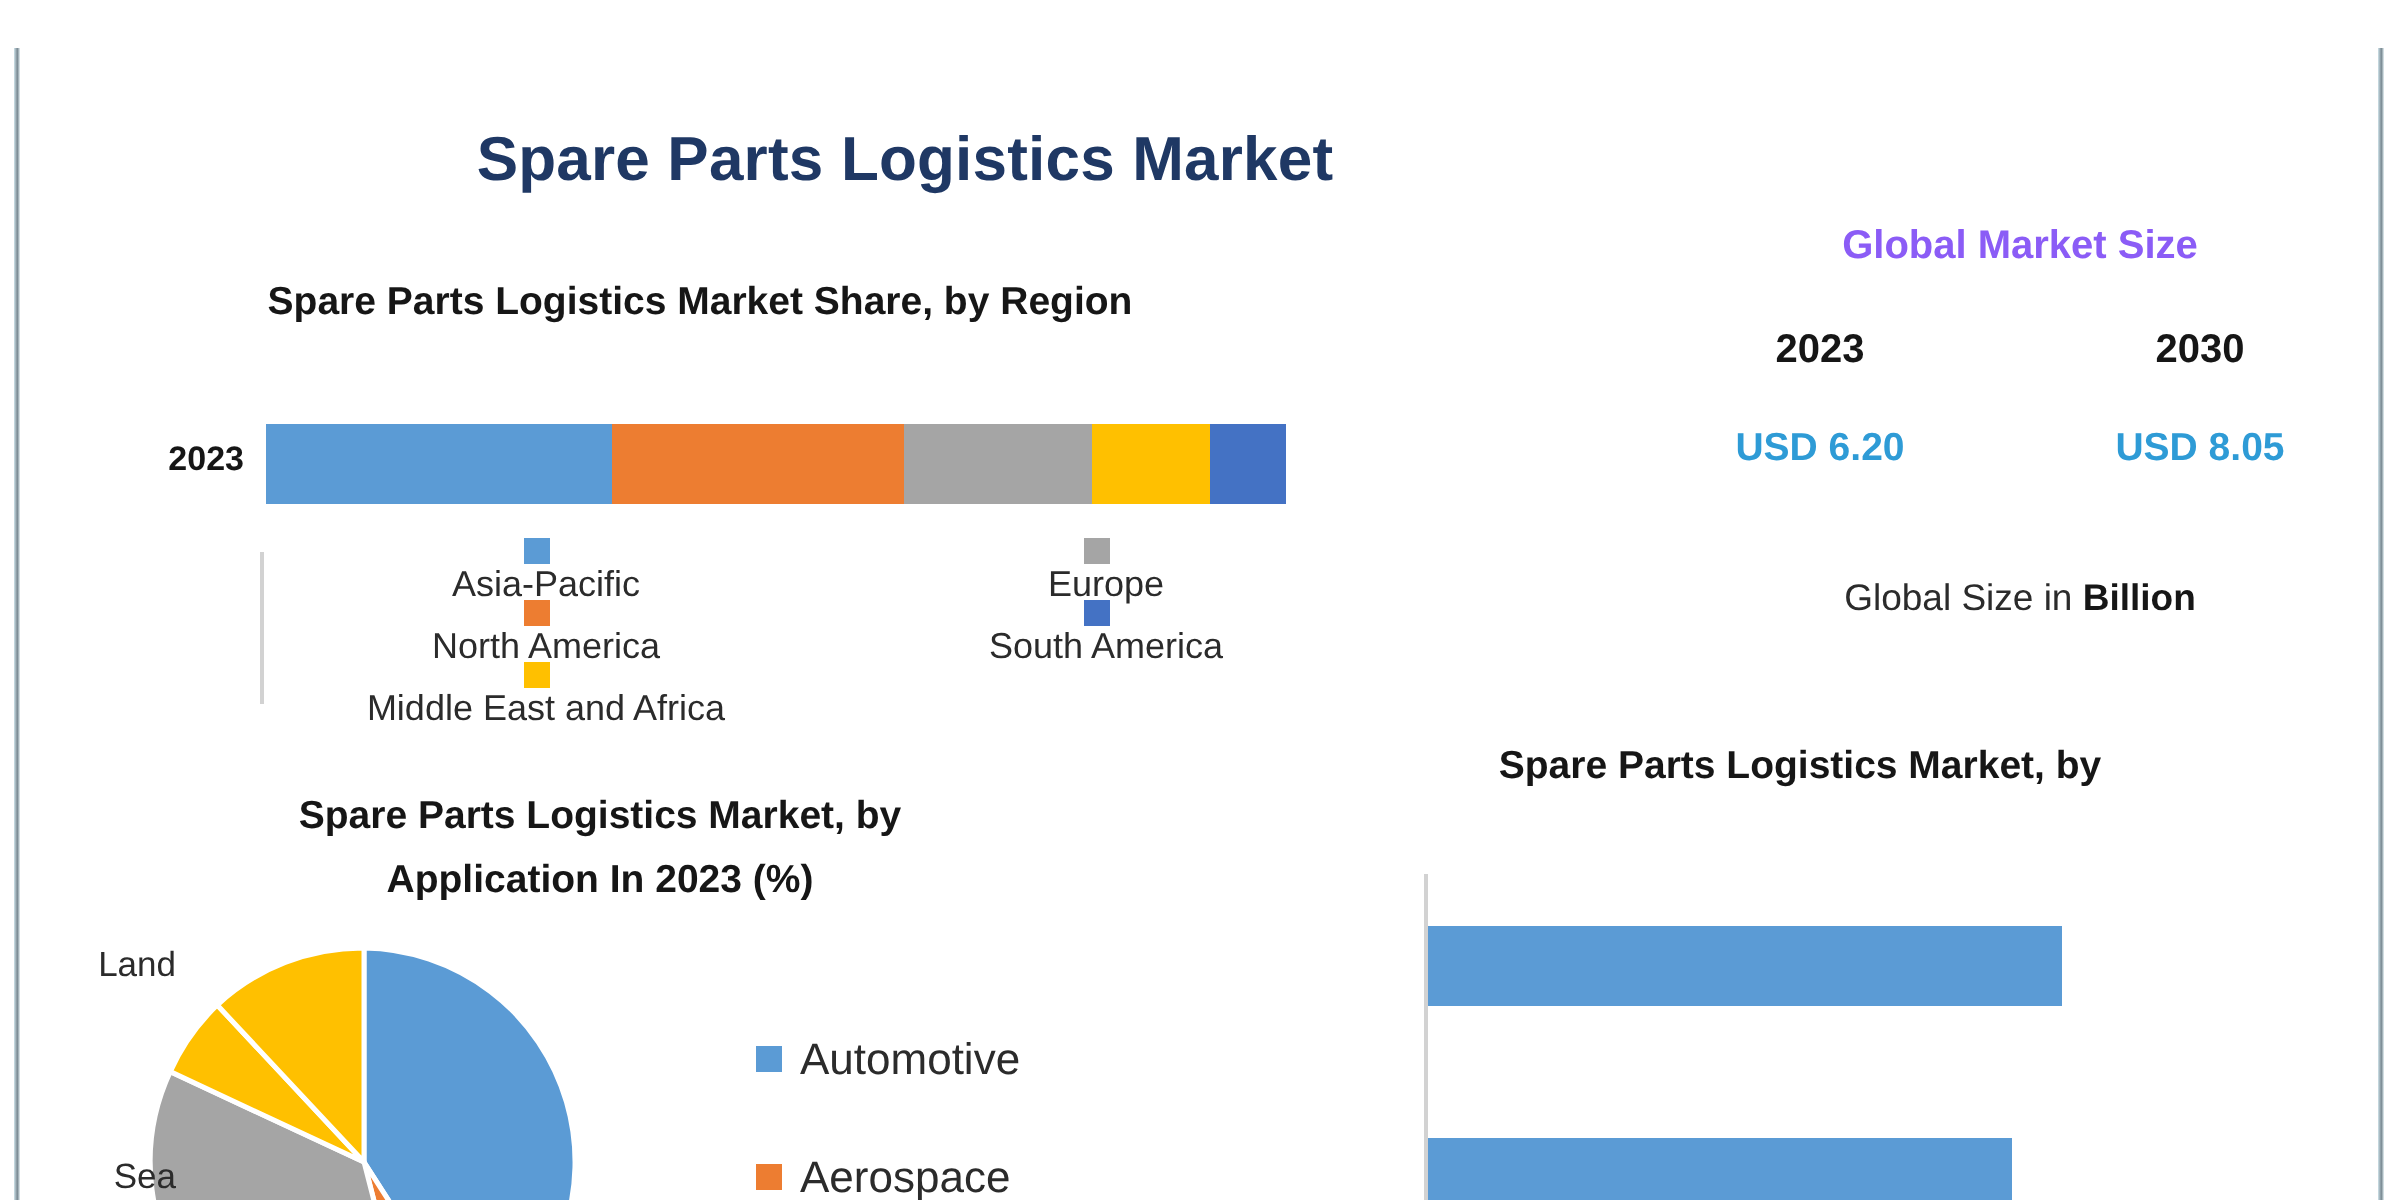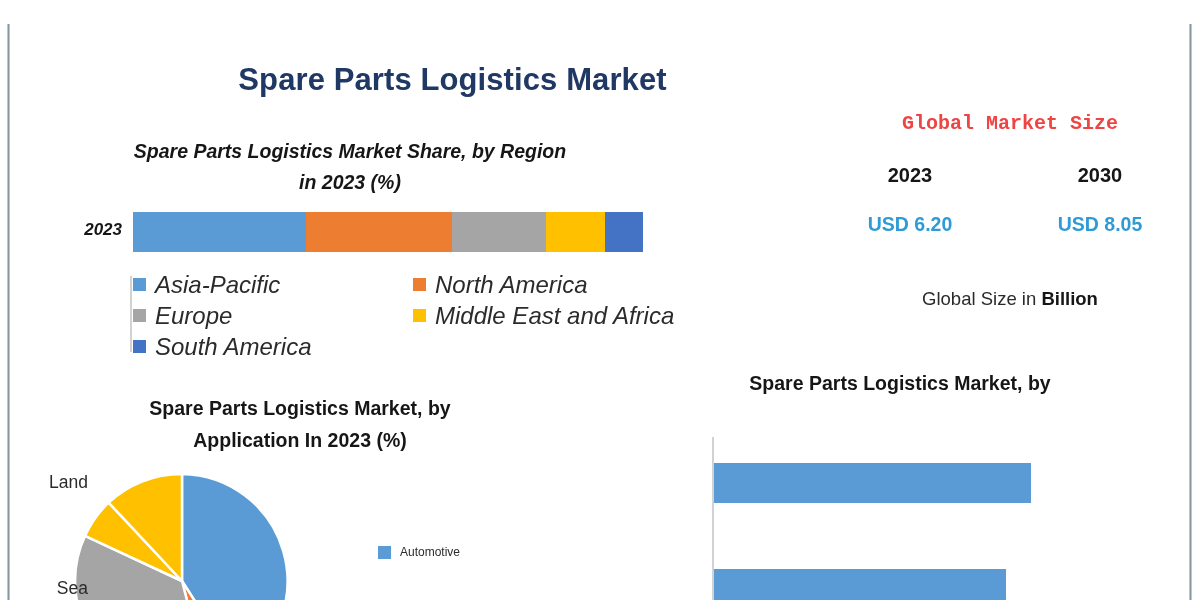--- a/index.html
+++ b/index.html
@@ -29,21 +29,21 @@
   .main-title{
     position:absolute;left:0;top:38px;width:905px;
     text-align:center;
     font-size:31px;font-weight:bold;
     color:#1F3864;
     letter-spacing:0.1px;
     white-space:nowrap;
   }
 
   
-  .panel-a{position:absolute;left:0;top:100px;width:700px;height:240px;font-style:italic;}
+  .panel-a{position:absolute;left:0;top:100px;width:700px;height:240px;}
   .panel-a .chart-title{
     position:absolute;left:20px;top:12px;width:660px;
     text-align:center;font-size:19.5px;font-weight:bold;color:#161616;
     line-height:31px;
   }
   .sb-axis{
     position:absolute;left:130px;top:152px;width:2px;height:76px;
     background:#d2d2d2;
   }
   .sb-cat-label{
@@ -55,30 +55,30 @@
     display:flex;
   }
   .sb-seg{height:100%;}
 
   .sb-legend{
     position:absolute;left:133px;top:145px;width:560px;
     display:flex;flex-wrap:wrap;
   }
   .sb-legend .lg-item{
     width:50%;display:flex;align-items:center;
-    height:31px;font-size:24px;color:#2b2b2b;
+    height:31px;font-size:18px;color:#2b2b2b;flex-direction:column;
   }
   .lg-sw{width:13px;height:13px;margin-right:9px;flex:none;}
   .lg-txt{white-space:nowrap;}
 
   
   .panel-b{position:absolute;left:830px;top:88px;width:360px;height:215px;}
   .gm-title{
     position:absolute;left:0;top:0;width:100%;text-align:center;
-    font-size:20px;font-weight:bold;color:#ef4444;font-family:Liberation Mono, monospace;
+    font-size:20px;font-weight:bold;color:#8b5cf6;
   }
   .gm-col{position:absolute;top:52px;width:160px;text-align:center;}
   .gm-col.y2023{left:0px;}
   .gm-col.y2030{left:190px;}
   .gm-year{font-size:20px;font-weight:bold;color:#161616;}
   .gm-value{margin-top:26px;font-size:19.5px;font-weight:bold;color:#2E9BD6;}
   .gm-foot{
     position:absolute;left:0;top:176px;width:100%;text-align:center;
     font-size:18.5px;color:#2b2b2b;
   }
@@ -93,22 +93,22 @@
   .pie-wrap{
     position:absolute;left:75px;top:92px;width:214px;height:214px;
   }
   .pie{
     width:214px;height:214px;border-radius:50%;
     position:relative;
   }
   .pie svg{display:block;}
   .pie-legend{position:absolute;left:378px;top:118px;width:220px;}
   .pie-legend .lg-item{
-    display:flex;align-items:flex-end;height:59px;
-    font-size:12px;color:#2b2b2b;
+    display:flex;align-items:center;height:59px;
+    font-size:22px;color:#2b2b2b;
   }
 
   
   .panel-d{position:absolute;left:600px;top:335px;width:600px;height:265px;}
   .tm-title{
     position:absolute;left:30px;top:8px;width:540px;text-align:center;
     font-size:19.5px;font-weight:bold;color:#161616;line-height:32px;
   }
   .tm-axis{
     position:absolute;left:112px;top:78px;width:2px;height:187px;
@@ -131,54 +131,53 @@
 <div id="infographic">
 
   <div class="frame-rule left"></div>
   <div class="frame-rule right"></div>
 
   <div class="main-title">Spare Parts Logistics Market</div>
 
   <div class="panel-a">
     <div class="chart-title">
       <div>Spare Parts Logistics Market Share, by Region</div>
-      <div>in 2023 (%)</div>
     </div>
 
     <div class="sb-cat-label">2023</div>
     <div class="sb-axis"></div>
 
     <div class="sb-track">
       <div class="sb-seg" style="width:34.0%;background:#5B9BD5;"></div>
       <div class="sb-seg" style="width:28.5%;background:#ED7D31;"></div>
       <div class="sb-seg" style="width:18.4%;background:#A5A5A5;"></div>
       <div class="sb-seg" style="width:11.7%;background:#FFC000;"></div>
       <div class="sb-seg" style="width:7.4%;background:#4472C4;"></div>
     </div>
 
     <div class="sb-legend">
       <div class="lg-item">
         <span class="lg-sw" style="background:#5B9BD5;"></span>
         <span class="lg-txt">Asia-Pacific</span>
       </div>
       <div class="lg-item">
+        <span class="lg-sw" style="background:#A5A5A5;"></span>
+        <span class="lg-txt">Europe</span>
+      </div>
+      <div class="lg-item">
         <span class="lg-sw" style="background:#ED7D31;"></span>
         <span class="lg-txt">North America</span>
       </div>
       <div class="lg-item">
-        <span class="lg-sw" style="background:#A5A5A5;"></span>
-        <span class="lg-txt">Europe</span>
+        <span class="lg-sw" style="background:#4472C4;"></span>
+        <span class="lg-txt">South America</span>
       </div>
       <div class="lg-item">
         <span class="lg-sw" style="background:#FFC000;"></span>
         <span class="lg-txt">Middle East and Africa</span>
-      </div>
-      <div class="lg-item">
-        <span class="lg-sw" style="background:#4472C4;"></span>
-        <span class="lg-txt">South America</span>
       </div>
     </div>
   </div>
 
   <div class="panel-b">
     <div class="gm-title">Global Market Size</div>
 
     <div class="gm-col y2023">
       <div class="gm-year">2023</div>
       <div class="gm-value">USD 6.20</div>

